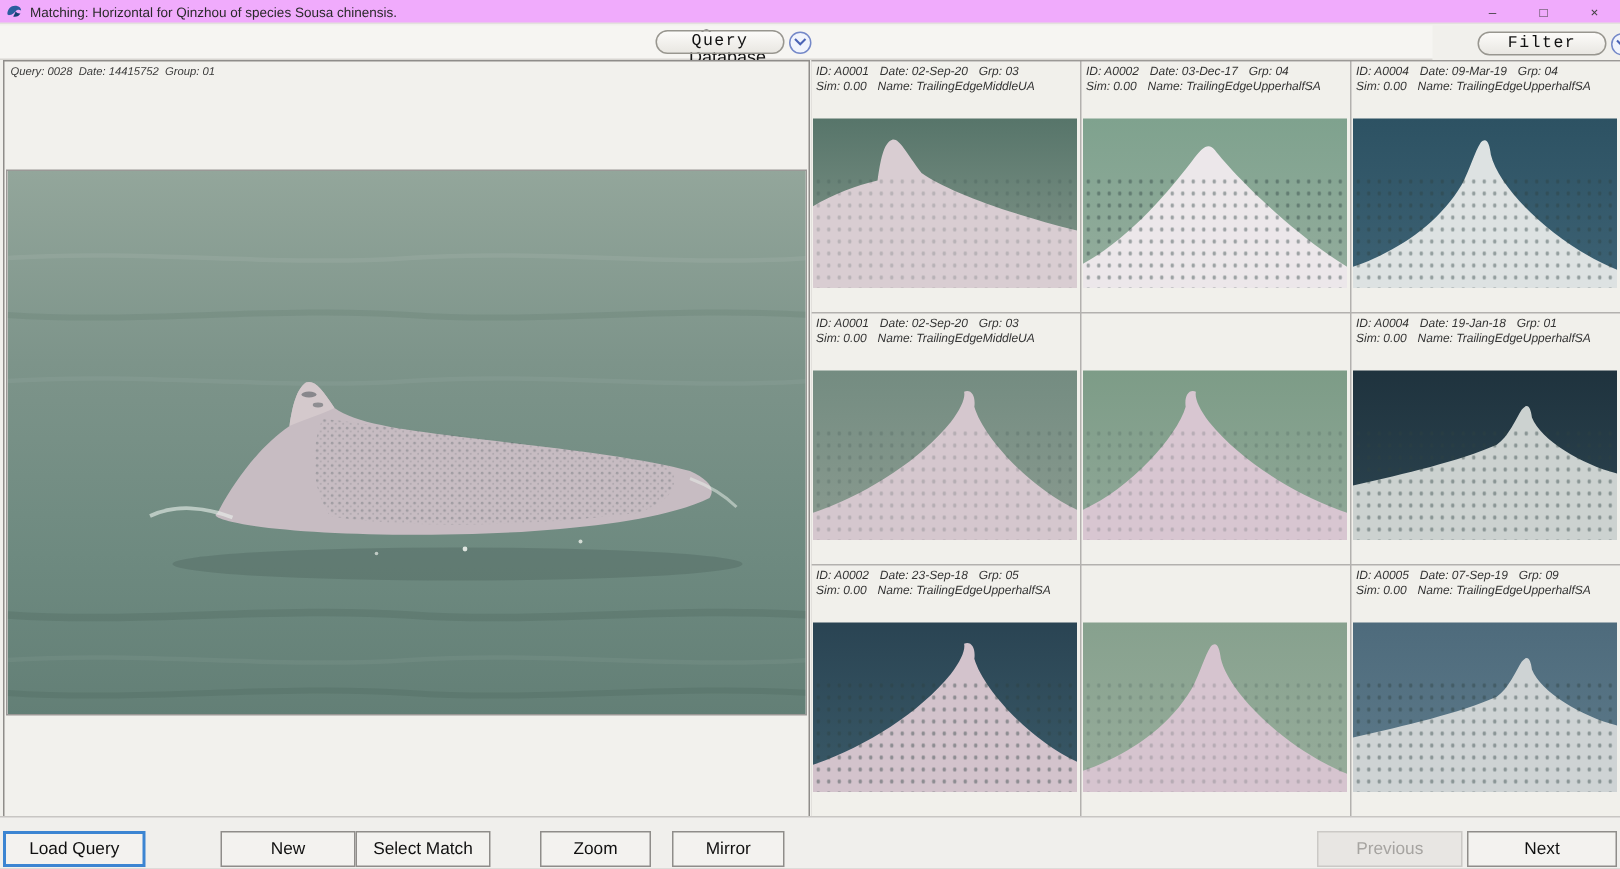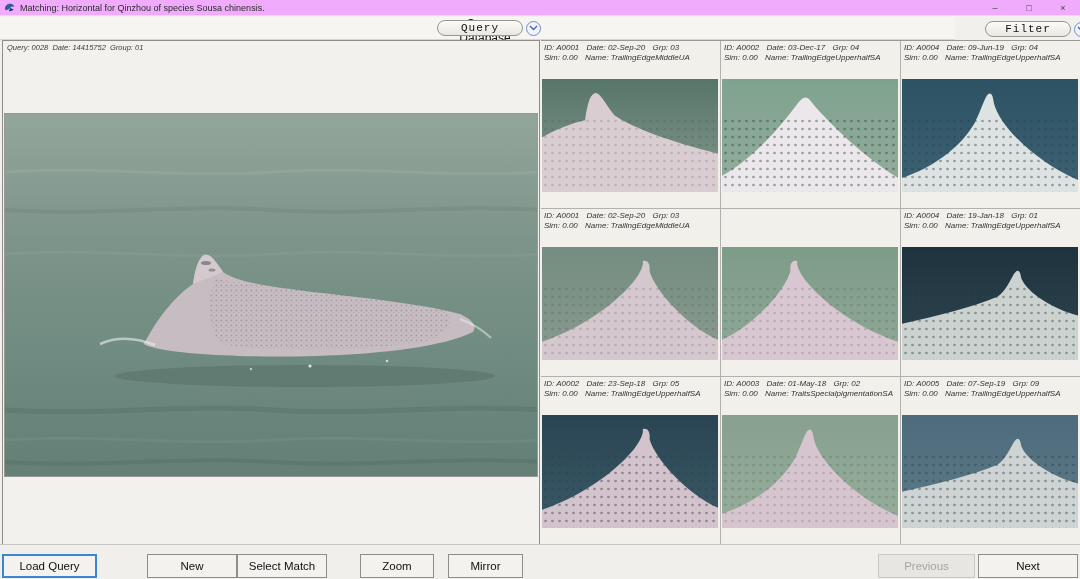--- a/index.html
+++ b/index.html
@@ -217,21 +217,21 @@
       <div class="speck"></div>
     </div>
   </div>
 
   <div class="cell">
     <div class="cell-cap">
       <div class="cap-line">
         <span class="lab">ID:</span>
         <span class="val">A0004</span>
         <span class="lab">Date:</span>
-        <span class="val">09-Jun-19</span>
+        <span class="val">09-Mar-19</span>
         <span class="lab">Grp:</span>
         <span class="val">04</span>
       </div>
       <div class="cap-line">
         <span class="lab">Sim:</span>
         <span class="val">0.00</span>
         <span class="lab">Name:</span>
         <span class="val">TrailingEdgeUpperhalfSA</span>
       </div>
     </div>
@@ -321,36 +321,20 @@
     </div>
     <div class="photo speckled" style="background: linear-gradient(rgb(42, 68, 83), rgb(58, 90, 104));">
       <svg viewBox="0 0 180 112" preserveAspectRatio="none" width="100%" height="100%">
         <path class="fin" d="M0,112 L0,94 C36,82 72,60 94,34 C101,25 104,18 103,14 C108,12 111,17 110,24 C116,44 148,78 180,92 L180,112 Z" fill="#d3c3cc"></path>
       </svg>
       <div class="speck"></div>
     </div>
   </div>
 
   <div class="cell">
-    <div class="cell-cap">
-      <div class="cap-line">
-        <span class="lab">ID:</span>
-        <span class="val">A0003</span>
-        <span class="lab">Date:</span>
-        <span class="val">01-May-18</span>
-        <span class="lab">Grp:</span>
-        <span class="val">02</span>
-      </div>
-      <div class="cap-line">
-        <span class="lab">Sim:</span>
-        <span class="val">0.00</span>
-        <span class="lab">Name:</span>
-        <span class="val">TraitsSpecialpigmentationSA</span>
-      </div>
-    </div>
     <div class="photo speckled-light" style="background: linear-gradient(rgb(135, 161, 142), rgb(151, 173, 155));">
       <svg viewBox="0 0 180 112" preserveAspectRatio="none" width="100%" height="100%">
         <path class="fin" d="M0,112 L0,98 C30,88 58,70 74,44 C80,33 83,22 87,16 C91,12 93,16 94,24 C100,48 140,84 180,100 L180,112 Z" fill="#d6c4cf"></path>
       </svg>
       <div class="speck"></div>
     </div>
   </div>
 
   <div class="cell">
     <div class="cell-cap">

